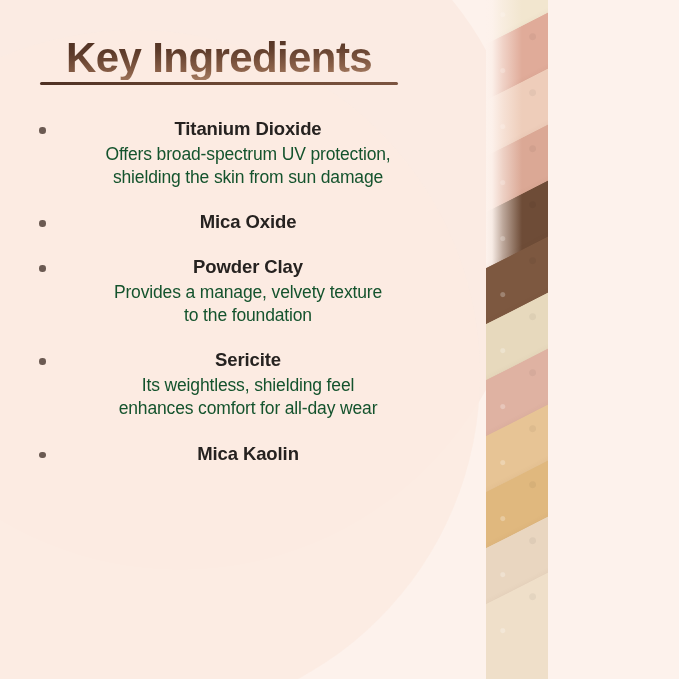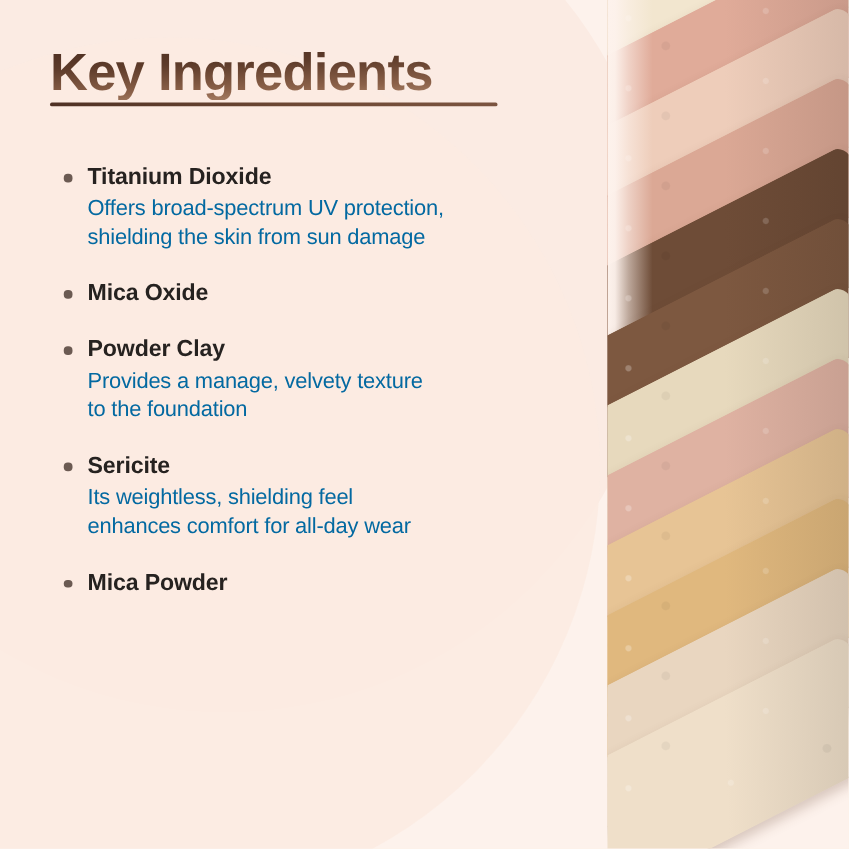--- a/index.html
+++ b/index.html
@@ -9,24 +9,25 @@
   body {
     width: 679px;
     height: 679px;
     overflow: hidden;
     font-family: "Liberation Sans", sans-serif;
     background: #fdf2ec;
   }
 
   #page {
     position: relative;
-    width: 679px;
+    width: 548px;
     height: 679px;
     overflow: hidden;
     background: #fdf2ec;
+    text-align: center;
   }
 
   
   .bg-circle {
     position: absolute;
     left: -170px;
     top: -130px;
     width: 700px;
     height: 700px;
     border-radius: 50%;
@@ -159,21 +160,21 @@
     background: linear-gradient(to right, #4f3124, #6d4834 55%, #7b5440);
     border-radius: 2px;
   }
 
   .list {
     position: absolute;
     left: 38px;
     top: 118px;
     width: 400px;
     list-style: none;
-    margin: 12px;
+    margin: 0;
     padding: 0;
   }
   .item {
     position: relative;
     padding-left: 20px;
     margin-bottom: 22px;
   }
   .item:last-child { margin-bottom: 0; }
   .dot {
     position: absolute;
@@ -190,21 +191,21 @@
     font-weight: 700;
     color: #262220;
     letter-spacing: -0.1px;
     line-height: 1.22;
   }
   .item-desc {
     display: block;
     margin-top: 2px;
     font-size: 17.5px;
     font-weight: 400;
-    color: #0369a1;
+    color: #14532d;
     line-height: 1.34;
     letter-spacing: -0.15px;
     white-space: pre-line;
   }
 </style>
 </head>
 <body>
 
 <div id="page">
 
@@ -281,18 +282,18 @@
 to the foundation</span>
         </li>
         <li class="item">
           <span class="dot"></span>
           <span class="item-title">Sericite</span>
           <span class="item-desc">Its weightless, shielding feel
 enhances comfort for all-day wear</span>
         </li>
         <li class="item">
           <span class="dot"></span>
-          <span class="item-title">Mica Powder</span>
+          <span class="item-title">Mica Kaolin</span>
         </li>
       </ul>
 
   </div>
 </div>
 
 </body></html>

